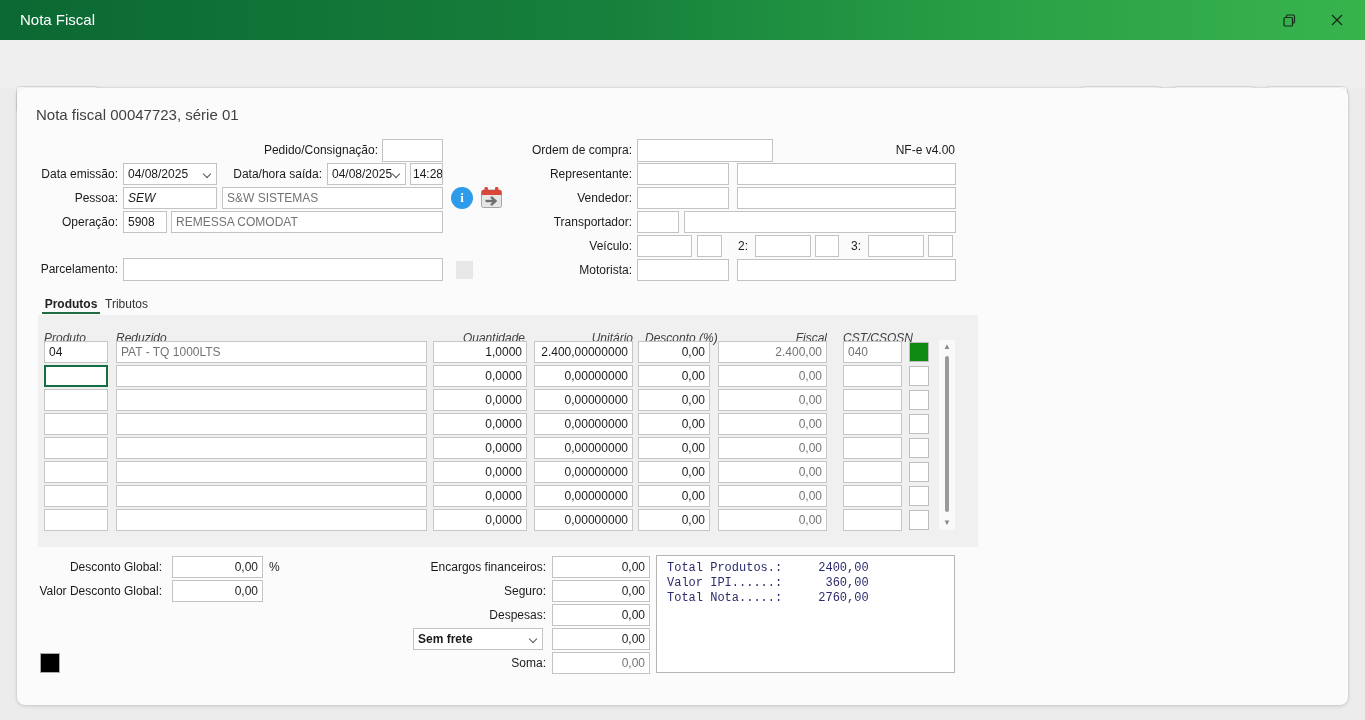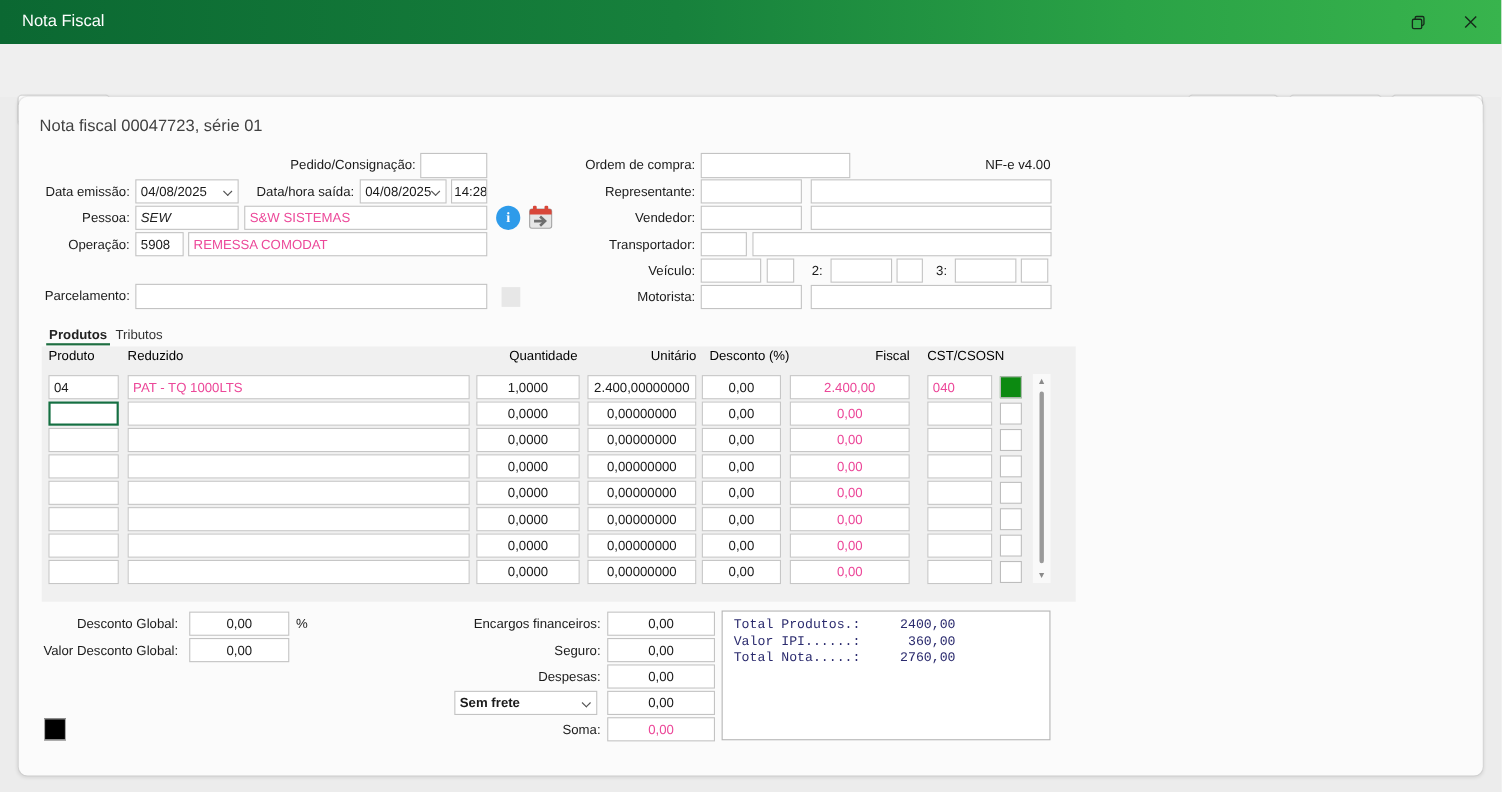--- a/index.html
+++ b/index.html
@@ -22,39 +22,39 @@
   
   .panel { position:absolute; left:17px; top:88px; width:1331px; height:617px; background:#fbfbfb;
     border-radius:8px; box-shadow:0 1px 4px rgba(0,0,0,.14), 0 0 0 1px rgba(0,0,0,.04); }
 
   .heading { position:absolute; left:36px; top:106px; font-size:15px; color:#414141; }
 
   .lbl { position:absolute; height:22px; line-height:22px; text-align:right; color:#1b1b1b; white-space:nowrap; }
   .inp { position:absolute; height:22px; line-height:20px; background:#fff; border:1px solid #c3c3c3; padding:0 4px;
     font-family:"Liberation Sans", sans-serif; font-size:12px; color:#1b1b1b; white-space:nowrap; overflow:hidden; }
   .inp.h23 { height:23px; line-height:21px; }
-  .gray { color:#ec4899; }
-  .ra { text-align:center; }
+  .gray { color:#737373; }
+  .ra { text-align:right; }
   .sel { padding-right:20px; cursor:pointer; }
   .chev { position:absolute; right:6px; top:7px; width:6px; height:6px; border-right:1.4px solid #555; border-bottom:1.4px solid #555; transform:rotate(45deg); }
   .plain { position:absolute; height:22px; line-height:22px; white-space:nowrap; }
 
   
   .info-ic { position:absolute; left:451px; top:187px; width:22px; height:22px; border-radius:50%; background:#2e9bea;
     color:#fff; font-weight:bold; font-size:13px; text-align:center; line-height:22px; font-family:"Liberation Serif", serif; cursor:pointer; }
   .cal-ic { position:absolute; left:480px; top:186px; cursor:pointer; }
 
   
   .tab { position:absolute; top:297px; height:17px; line-height:15px; cursor:pointer; }
   .tab.active { font-weight:bold; color:#222; border-bottom:2px solid #1e6e41; }
   .tab.inactive { color:#333; }
 
   
   .grid-bg { position:absolute; left:38px; top:315px; width:940px; height:232px; background:#f0f0f0; }
-  .ghead { position:absolute; top:316px; height:14px; line-height:14px; color:#000000; white-space:nowrap; }
+  .ghead { position:absolute; top:331px; height:14px; line-height:14px; color:#404040; white-space:nowrap;font-style:italic; }
   .grid-row { position:absolute; left:0; height:22px; width:1365px; }
   .cell { position:absolute; top:0; height:22px; line-height:20px; background:#fff; border:1px solid #c6c6c6; padding:0 4px;
     white-space:nowrap; overflow:hidden; }
   .cell-produto { left:44px;  width:64px; }
   .cell-reduzido{ left:116px; width:311px; }
   .cell-qtd     { left:433px; width:94px; }
   .cell-unit    { left:534px; width:99px; }
   .cell-desc    { left:638px; width:72px; }
   .cell-total   { left:718px; width:109px; }
   .cell-cst     { left:843px; width:59px; }

